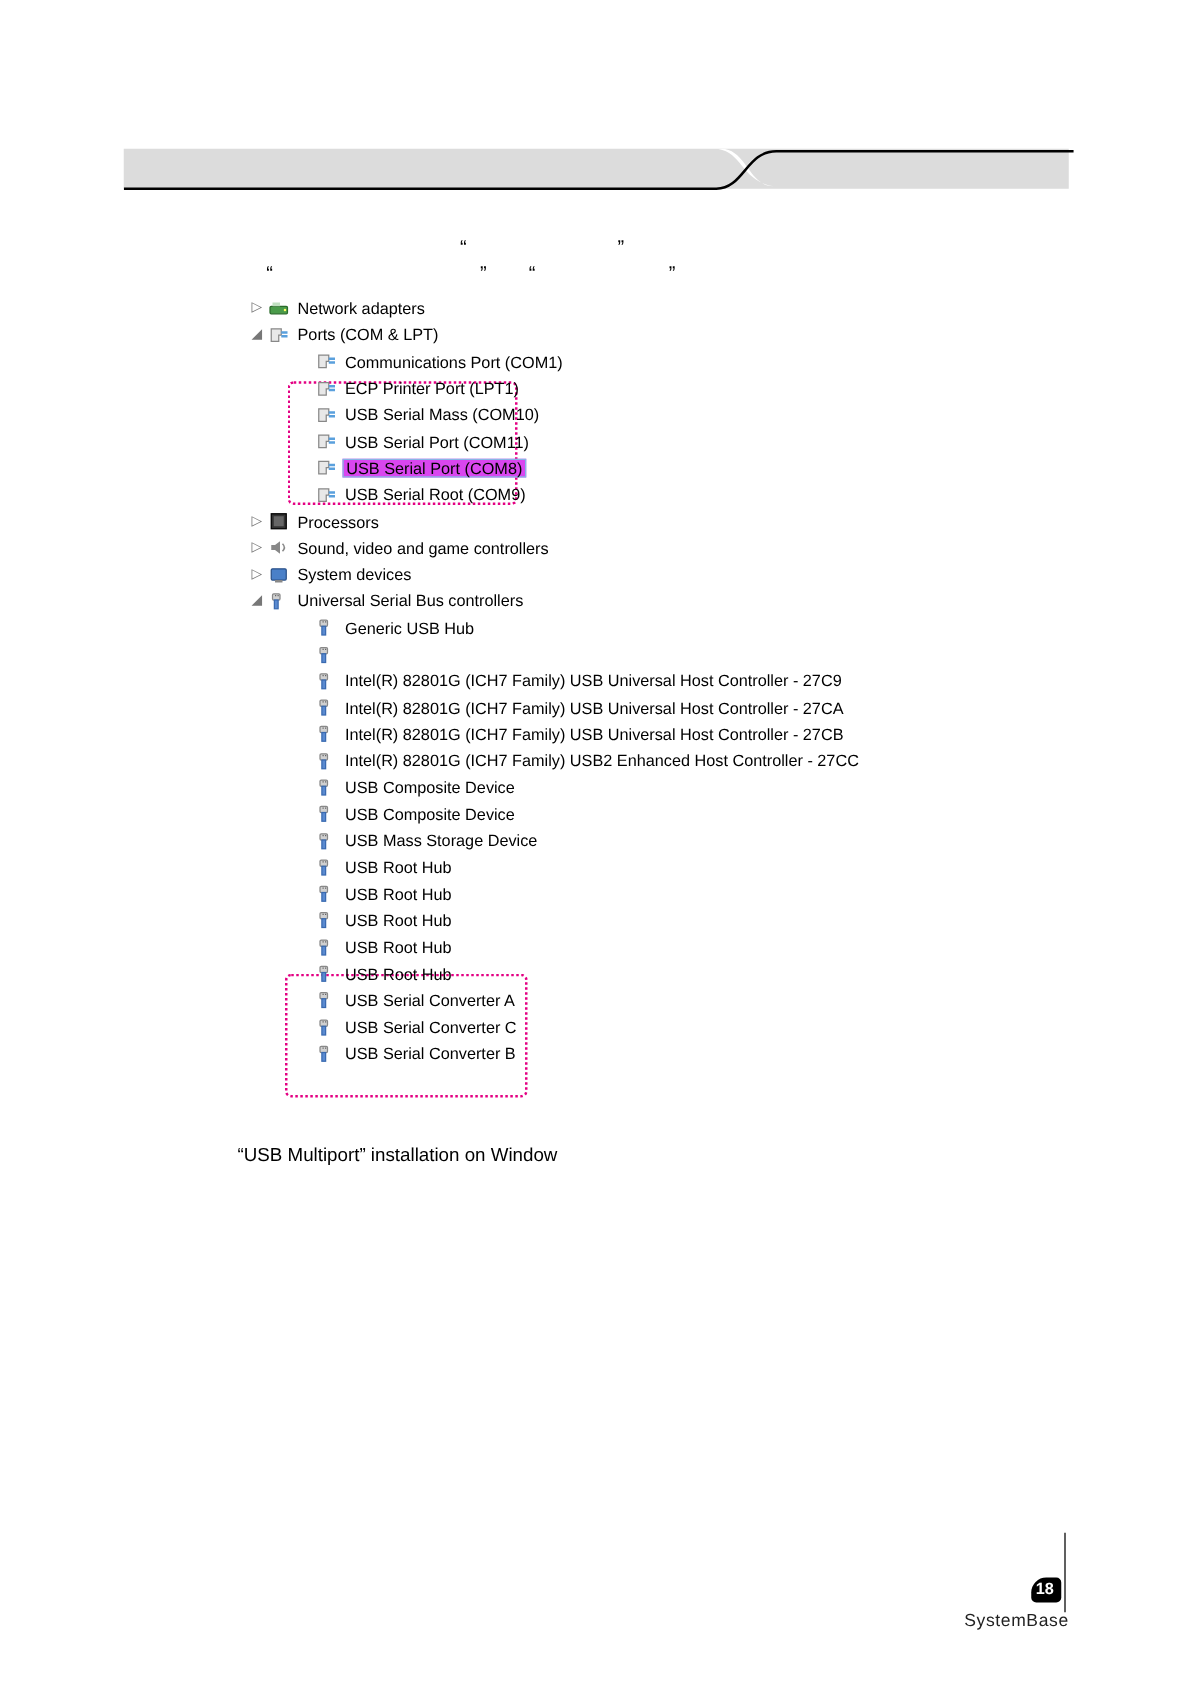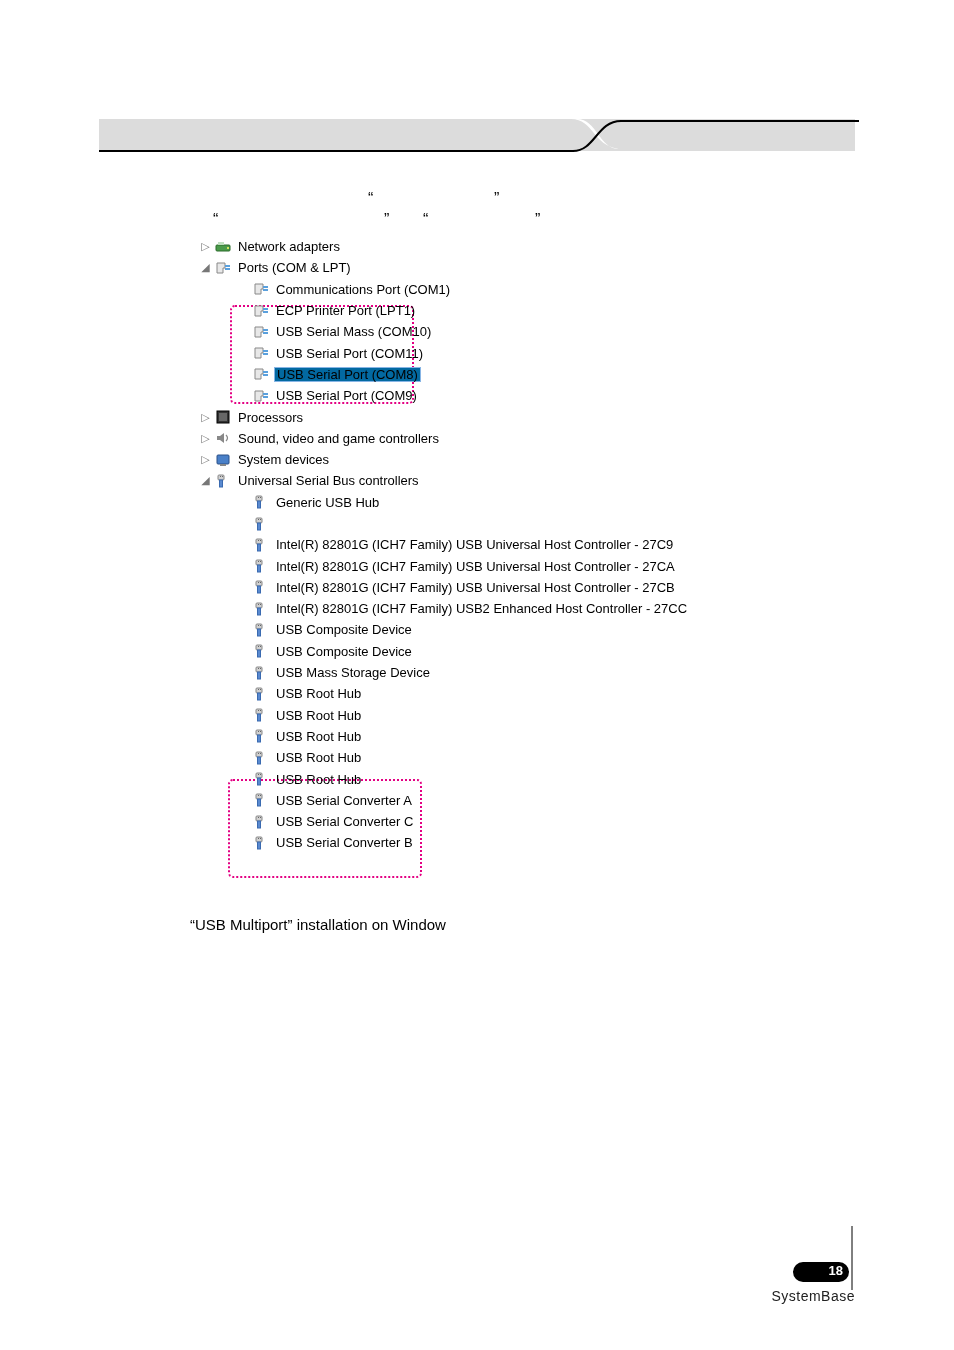--- a/index.html
+++ b/index.html
@@ -20,23 +20,23 @@
   .indent3{margin-left:38px;}
   .glyph{display:inline-block;width:11px;text-align:center;font-size:11px;color:#777;margin-right:3px;}
   .spacer{display:inline-block;width:11px;margin-right:3px;}
   .ico{display:inline-flex;width:18px;height:16px;align-items:center;justify-content:center;margin-right:6px;}
   .ico svg{display:block}
   .ico.port svg{width:16px;height:16px;}
   .lbl{white-space:nowrap;}
   .hl1{position:absolute;border:2px dotted #E30083;border-radius:5px;}
   .hl2{position:absolute;border:2px dotted #E30083;border-radius:5px;}
   .caption{position:absolute;left:190px;top:916px;font-family:Arial,Helvetica,sans-serif;font-size:15px;color:#000;text-align:right;}
-  .selbox{display:inline-block;border:1px solid #87b5e5;background:#0369a1;padding:0 2px;margin-left:-2px;}
-
-  .pagenum{position:absolute;right:105px;bottom:68px;width:56px;height:20px;background:#000;border-top-left-radius:12px;border-bottom-left-radius:4px;border-top-right-radius:4px;border-bottom-right-radius:4px;border-radius:10px;}
+  .selbox{display:inline-block;border:1px solid #87b5e5;background:#d946ef;padding:0 2px;margin-left:-2px;}
+
+  .pagenum{position:absolute;right:105px;bottom:68px;width:24px;height:20px;background:#000;border-top-left-radius:12px;border-bottom-left-radius:4px;border-top-right-radius:4px;border-bottom-right-radius:4px;}
   .pagenum span{position:absolute;right:6px;top:1px;color:#fff;font-family:Arial,sans-serif;font-size:13px;font-weight:bold;}
   .footlogo{position:absolute;right:99px;bottom:46px;font-family:Arial,sans-serif;font-size:14px;letter-spacing:0.5px;color:#222;}
   .footrule{position:absolute;right:99px;bottom:60px;width:6px;height:64px;}
 </style>
 </head>
 <body>
 
 <div class="page">
 
   <div class="header-band">
@@ -155,21 +155,21 @@
         </span>
       <span class="lbl selbox">USB Serial Port (COM8)</span>
     </div>
     <div class="node indent2">
       <span class="spacer"></span>
       <span class="ico port">
           <svg width="16" height="16">
             <use href="#i-port"></use>
           </svg>
         </span>
-      <span class="lbl">USB Serial Port (COM9)</span>
+      <span class="lbl">USB Serial Root (COM9)</span>
     </div>
     <div class="node indent1">
       <span class="glyph">▷</span>
       <span class="ico">
           <svg width="16" height="16">
             <use href="#i-cpu"></use>
           </svg>
         </span>
       <span class="lbl">Processors</span>
     </div>

